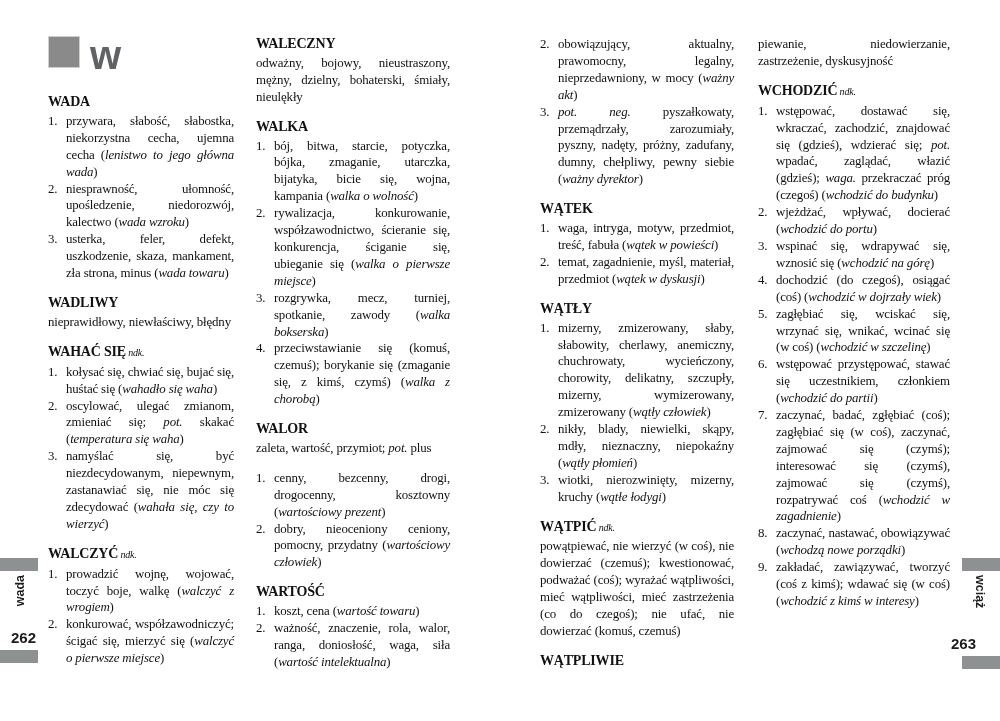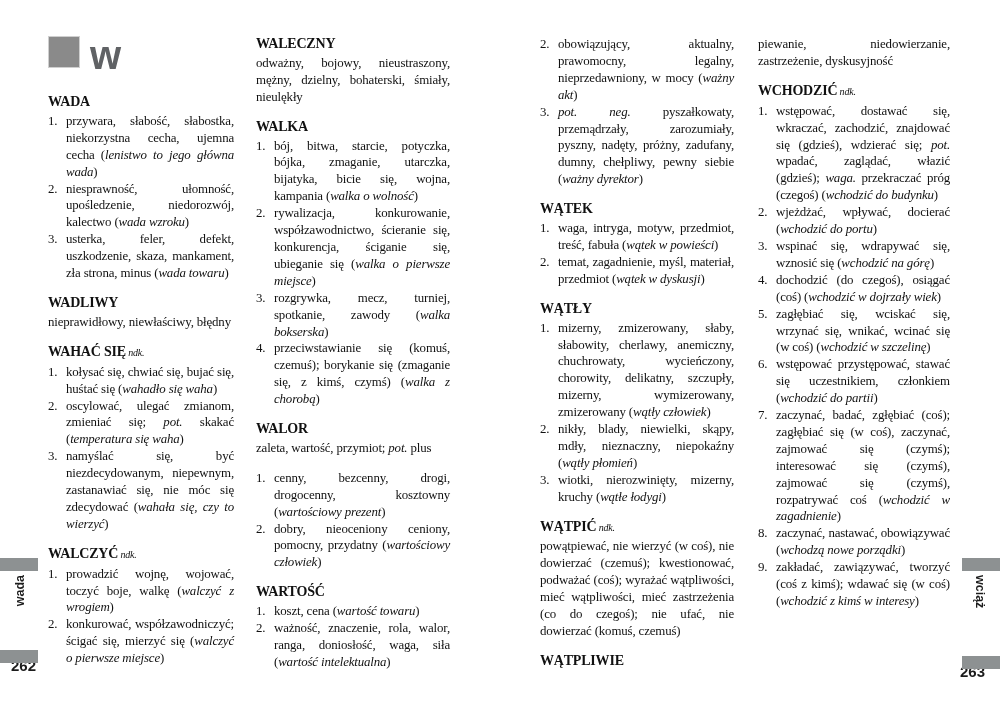--- a/index.html
+++ b/index.html
@@ -29,23 +29,23 @@
   .it{font-style:italic;}
 
   .marginbar{position:absolute;width:38px;height:13px;background:var(--bar,#8d9192);}
   #bar-l-top{left:0;top:558px;}
   #bar-l-bot{left:0;top:650px;}
   #bar-r-top{right:0;top:558px;}
   #bar-r-bot{right:0;top:656px;}
   .tablabel{position:absolute;font-weight:700;font-size:12.5px;color:#1c1c1c;letter-spacing:0;}
   #tab-l{left:13px;top:575px;writing-mode:vertical-rl;transform:rotate(180deg);}
   #tab-r{right:13px;top:575px;writing-mode:vertical-rl;}
-  .pagenum{position:absolute;font-weight:700;font-size:15px;color:#1c1c1c;margin-top:28px;}
+  .pagenum{position:absolute;font-weight:700;font-size:15px;color:#1c1c1c;}
   #pn-l{left:0;top:629px;width:36px;text-align:right;}
-  #pn-r{right:4px;top:635px;width:36px;text-align:left;padding-left:2px;}
+  #pn-r{right:13px;top:635px;width:36px;text-align:left;padding-left:2px;}
 </style>
 </head>
 <body>
 
 <div class="col" id="col-0-0">
   <div class="letterhead">
     <span class="sq"></span>
     <span class="letter">w</span>
   </div>
   <div>

